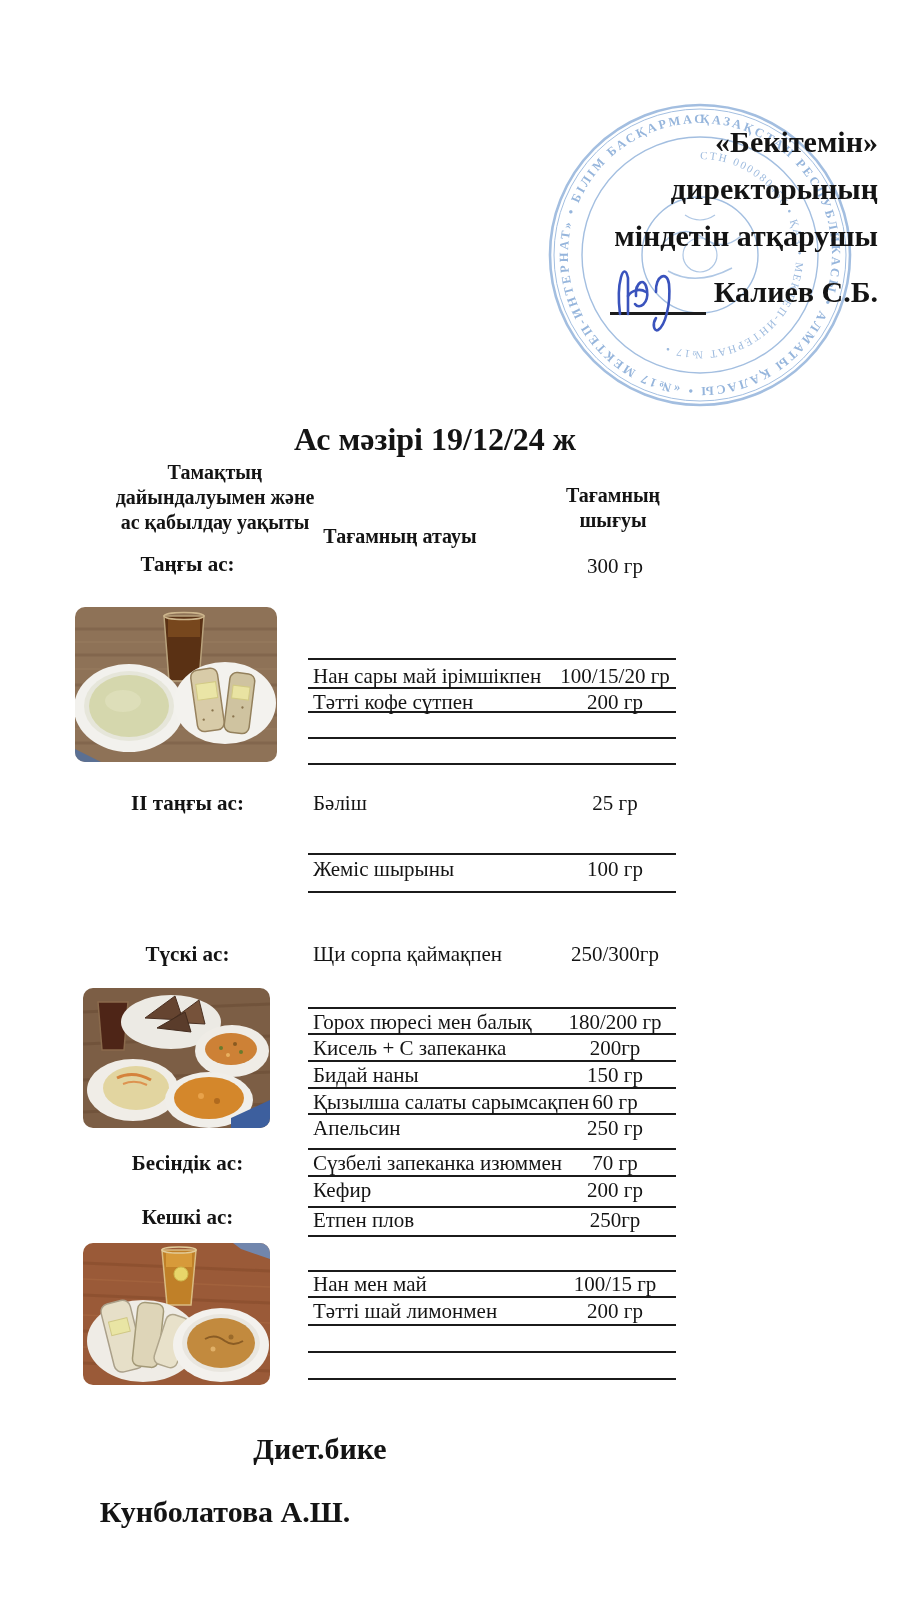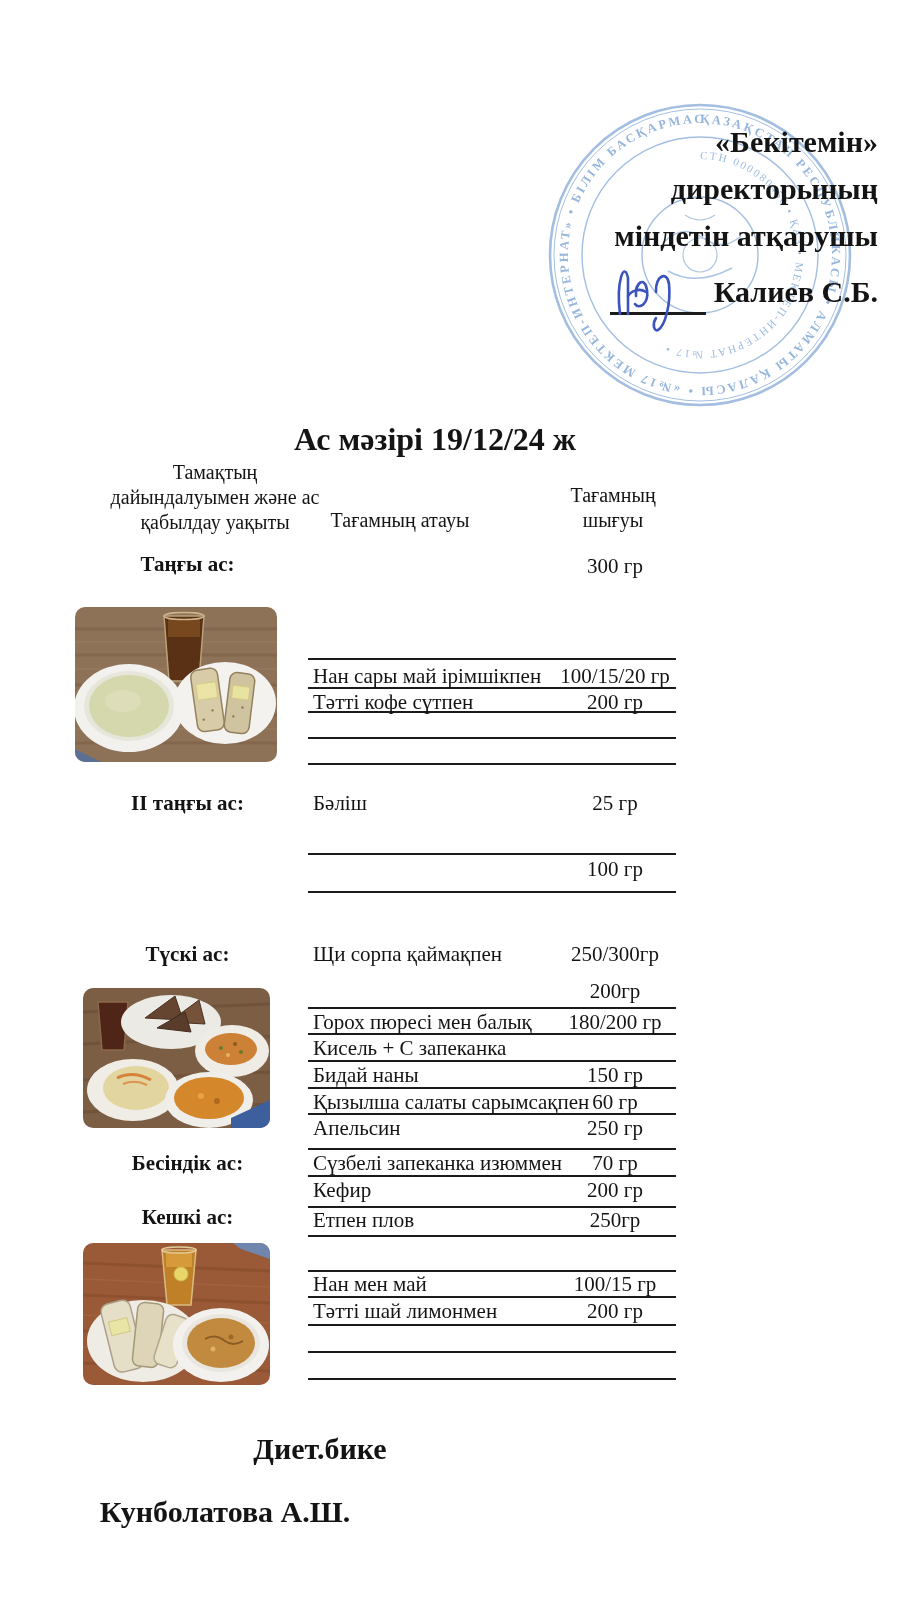--- a/index.html
+++ b/index.html
@@ -14,23 +14,23 @@
     position:absolute;left:420px;top:118px;width:458px;text-align:right;
     font-weight:bold;font-size:30px;line-height:47px;white-space:nowrap;
   }
   .sig-row{display:flex;justify-content:flex-end;align-items:flex-end;height:56px;text-align:center;}
   .sig{position:relative;display:inline-block;width:96px;height:46px;
        border-bottom:3px solid #1c1c1c;margin-right:8px;}
   .sig svg{position:absolute;left:2px;bottom:-22px;overflow:visible;}
   
   .doc-title{position:absolute;left:150px;top:421px;width:570px;text-align:center;
              font-weight:bold;font-size:32px;}
-  .hdr{position:absolute;font-weight:normal;font-size:20px;line-height:25px;text-align:center;}
+  .hdr{position:absolute;font-weight:bold;font-size:20px;line-height:25px;text-align:center;}
   .hdr1{left:110px;top:460px;width:210px;}
-  .hdr2{left:300px;top:508px;width:200px;}
+  .hdr2{left:300px;top:524px;width:200px;}
   .hdr3{left:543px;top:483px;width:140px;}
   
   .ml{position:absolute;left:90px;width:195px;text-align:center;font-weight:bold;
       font-size:21px;white-space:nowrap;}
   .nm{position:absolute;left:313px;width:250px;font-size:21px;white-space:nowrap;}
   .amt{position:absolute;left:550px;width:130px;text-align:center;font-size:21px;white-space:nowrap;}
   .rule{position:absolute;left:308px;width:368px;height:2px;background:#1b1b1b;}
   
   .photo{position:absolute;border-radius:10px;overflow:hidden;}
   .photo svg{display:block;}
@@ -123,27 +123,28 @@
   <div class="rule" style="top:1351px"></div>
   <div class="rule" style="top:1378px"></div>
 
   <div class="amt" style="top:554px">300 гр</div>
   <div class="nm" style="top:664px">Нан сары май ірімшікпен</div>
   <div class="amt" style="top:664px">100/15/20 гр</div>
   <div class="nm" style="top:690px">Тәтті кофе  сүтпен</div>
   <div class="amt" style="top:690px">200 гр</div>
   <div class="nm" style="top:791px">Бәліш</div>
   <div class="amt" style="top:791px">25 гр</div>
+  <div class="nm" style="top:857px">Жеміс шырыны</div>
   <div class="amt" style="top:857px">100 гр</div>
   <div class="nm" style="top:942px">Щи сорпа  қаймақпен</div>
   <div class="amt" style="top:942px">250/300гр</div>
   <div class="nm" style="top:1010px">Горох пюресі мен балық</div>
   <div class="amt" style="top:1010px">180/200 гр</div>
   <div class="nm" style="top:1036px">Кисель  + С запеканка</div>
-  <div class="amt" style="top:979px">200гр</div>
+  <div class="amt" style="top:1036px">200гр</div>
   <div class="nm" style="top:1063px">Бидай наны</div>
   <div class="amt" style="top:1063px">150 гр</div>
   <div class="nm" style="top:1090px">Қызылша салаты сарымсақпен</div>
   <div class="amt" style="top:1090px">60 гр</div>
   <div class="nm" style="top:1116px">Апельсин</div>
   <div class="amt" style="top:1116px">250 гр</div>
   <div class="nm" style="top:1151px">Сүзбелі запеканка изюммен</div>
   <div class="amt" style="top:1151px">70 гр</div>
   <div class="nm" style="top:1178px">Кефир</div>
   <div class="amt" style="top:1178px">200 гр</div>

